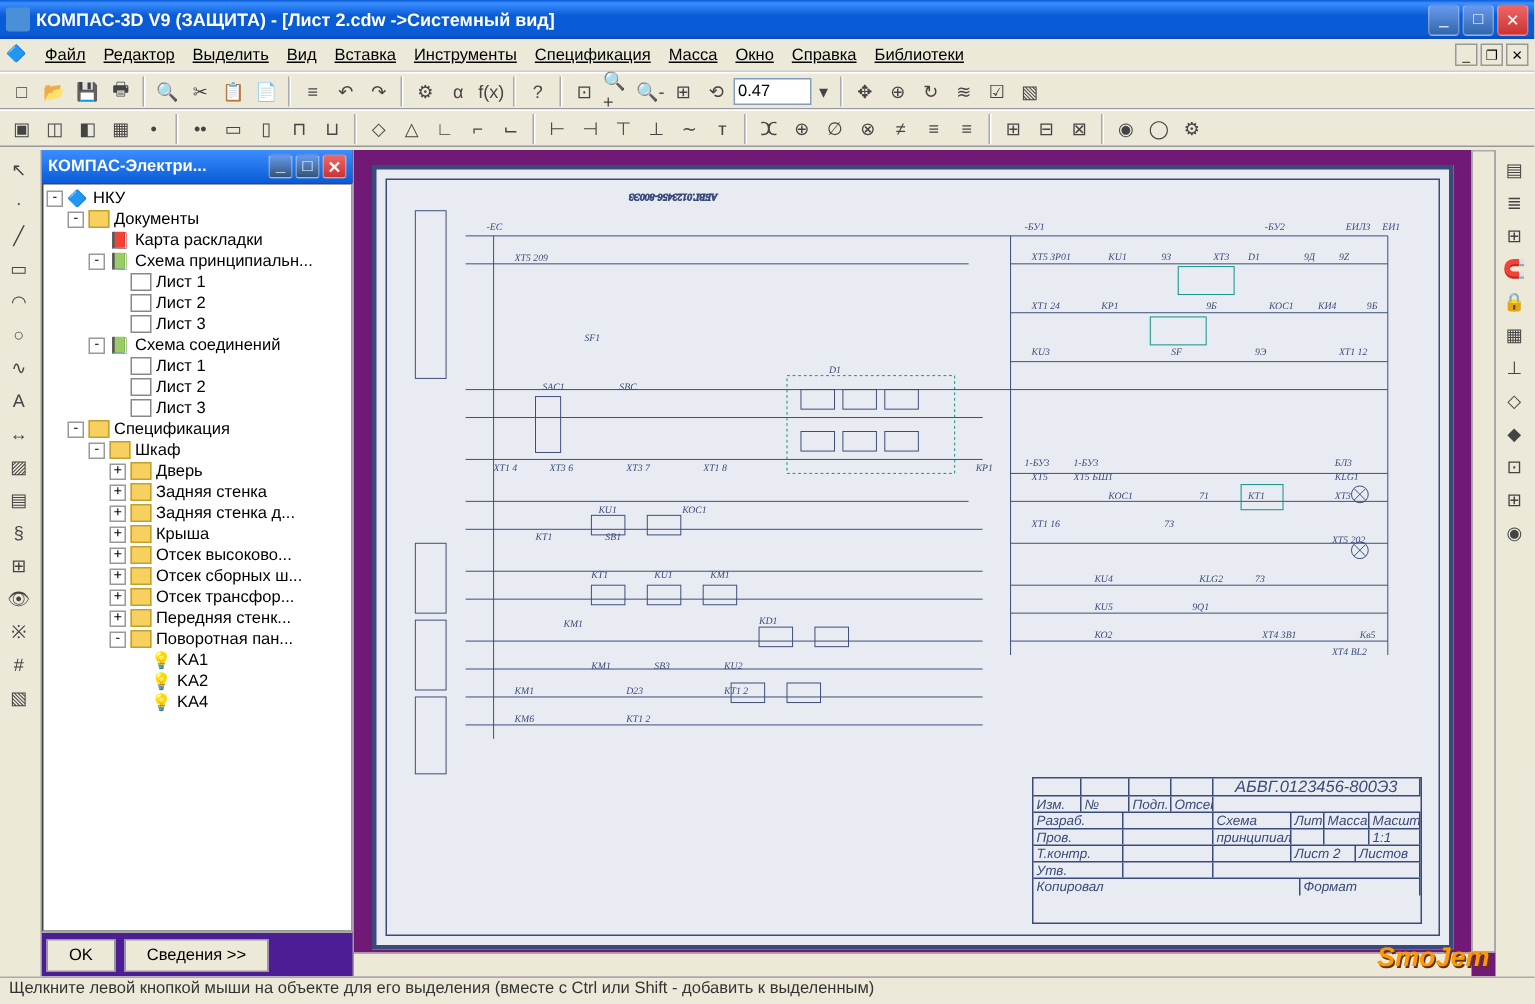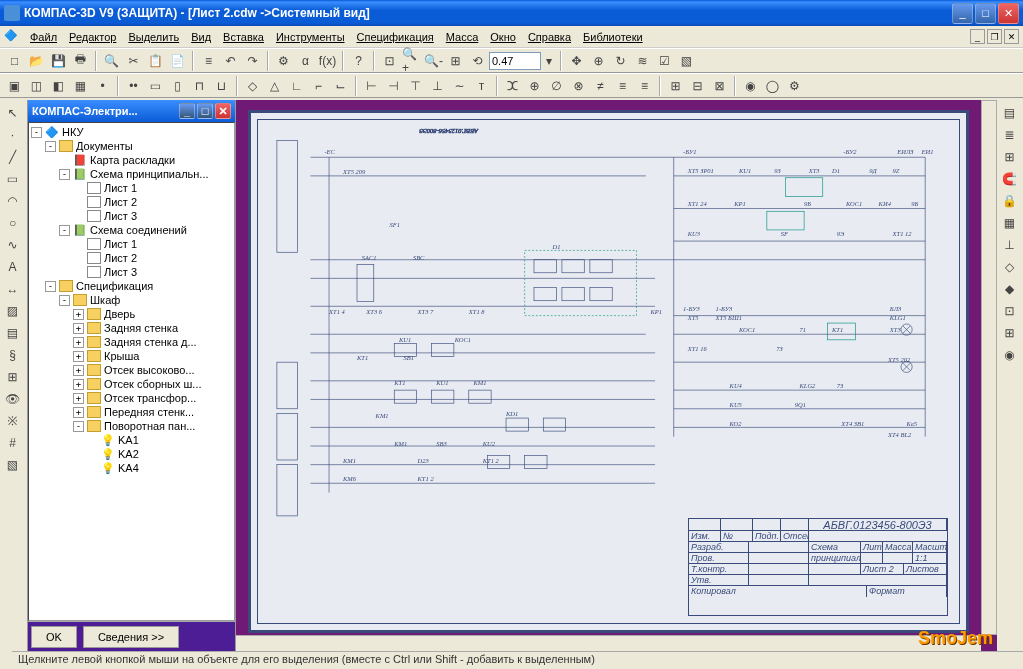--- a/index.html
+++ b/index.html
@@ -37,25 +37,25 @@
 .ic-bulb { color:#d0a800; }
 .panel-bottom { height: 30px; display: flex; align-items: center; padding: 3px; gap: 6px; border-top:1px solid #aaa;}
 .panel-bottom button { height: 22px; padding: 0 14px; background: #ece9d8; border: 1px solid #999; font-size: 11px; }
 .canvas-area { flex: 1; background: #701a75; position: relative; overflow: hidden; }
 .drawing-sheet { position: absolute; top: 10px; left: 12px; right: 28px; bottom: 18px; background: #e8ecf2; border: 3px solid #3a4a7a; }
 .drawing-frame { position:absolute; top:6px; left:6px; right:6px; bottom:6px; border:1px solid #3a4a7a;}
 .drawing-sheet svg { width: 100%; height: 100%; }
 .right-panel { width: 26px; background: #ece9d8; display: flex; flex-direction: column; padding:2px; gap:1px; }
 .sb-v { width: 16px; background: #ece9d8; border: 1px solid #aaa; }
 .sb-h { height: 16px; background: #ece9d8; border-top: 1px solid #aaa; }
-.statusbar { position: absolute; bottom: 0; left: 12px; right: 0; height: 18px; background: #ece9d8; border-top: 1px solid #aaa; padding: 1px 6px; font-size: 11px; color: #333; }
+.statusbar { position: absolute; bottom: 0; left: 0; right: 0; height: 18px; background: #ece9d8; border-top: 1px solid #aaa; padding: 1px 6px; font-size: 11px; color: #333; }
 .title-block { position: absolute; right: 18px; bottom: 14px; width: 260px; height: 98px; border: 1px solid #3a4a7a; background: #e8ecf2; font-size:9px; color:#3a4a7a; font-style:italic;}
 .tb-row { border-bottom:1px solid #3a4a7a; display:flex; height:11px;}
 .tb-cell { border-right:1px solid #3a4a7a; padding:0 2px; overflow:hidden;}
-.watermark { position:absolute; right:4px; bottom:2px; font-size:18px; font-weight:bold; color:#f90; text-shadow:1px 1px 0 #630; pointer-events:none;}
+.watermark { position:absolute; right:4px; bottom:2px; font-size:18px; font-weight:bold; color:#f90; text-shadow:1px 1px 0 #630; font-style:italic; pointer-events:none;}
 </style>
 </head>
 <body>
 
 <div class="titlebar">
   <div class="app-icon"></div>
   <div class="title-text">КОМПАС-3D V9 (ЗАЩИТА) - [Лист 2.cdw -&gt;Системный вид]</div>
   <div class="win-btns">
     <div class="win-btn">_</div>
     <div class="win-btn">□</div>

